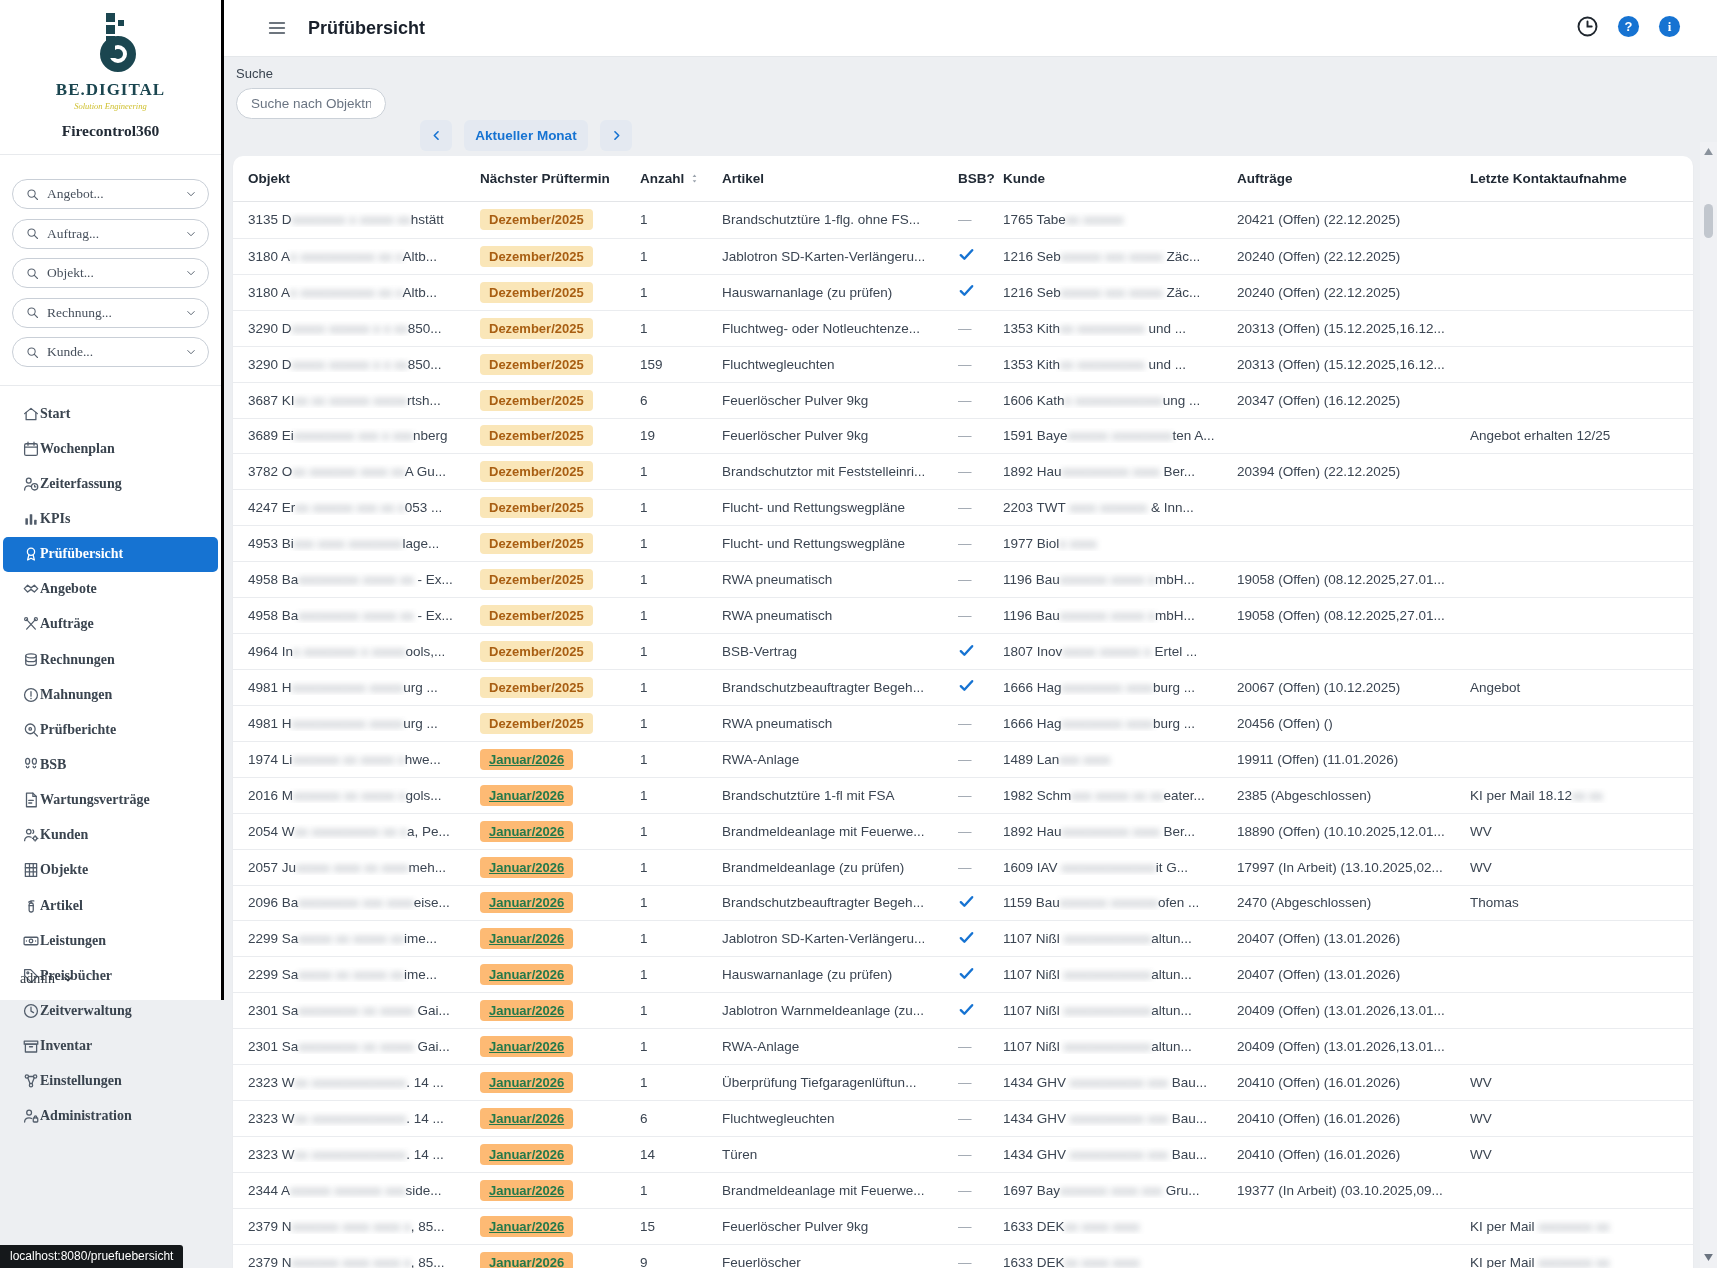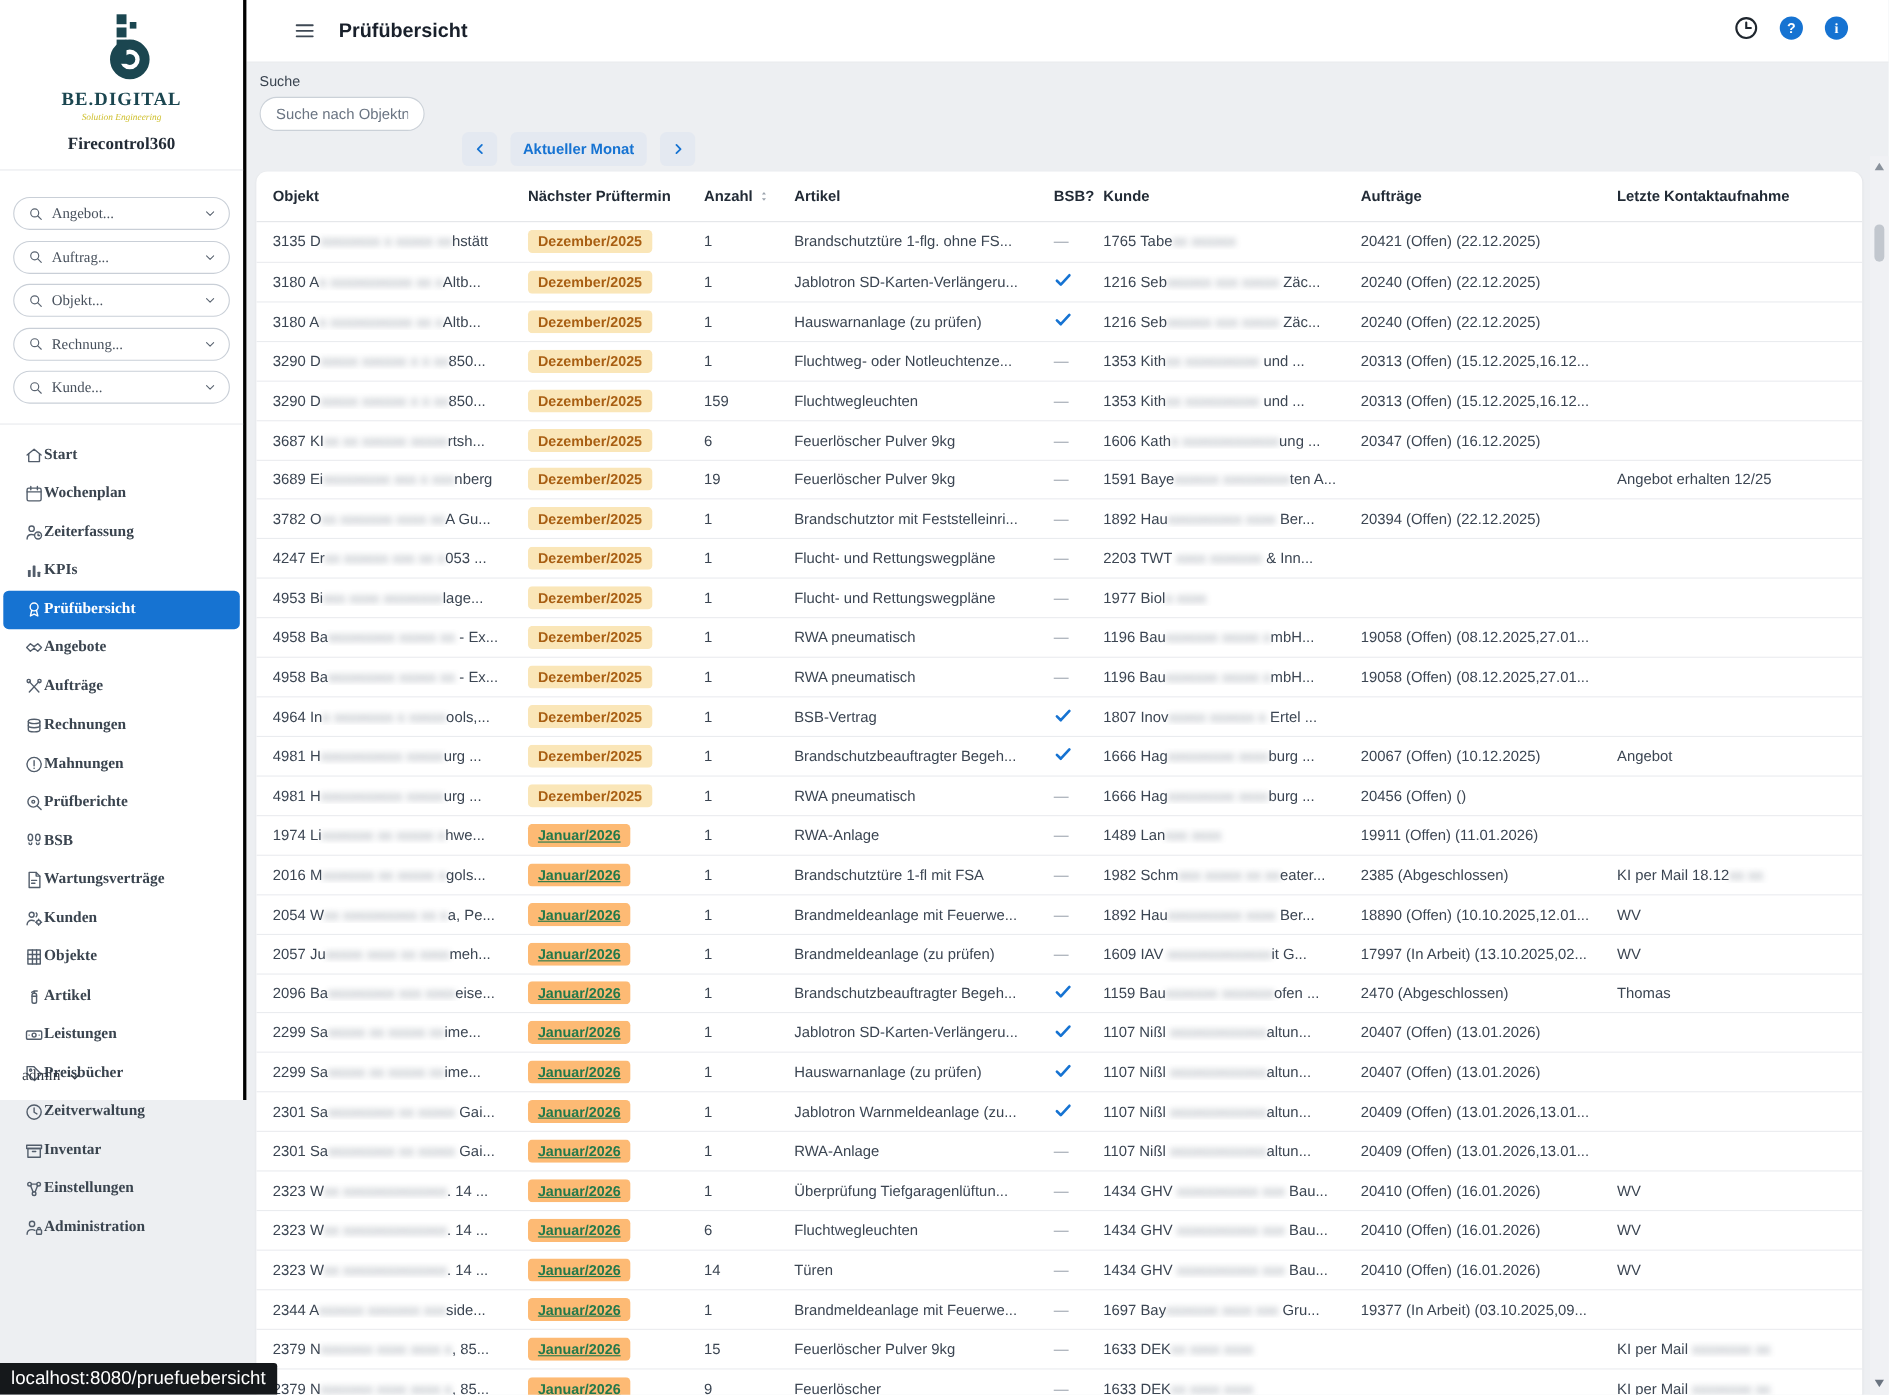--- a/index.html
+++ b/index.html
@@ -28,21 +28,21 @@
               padding:0 10px 0 19px; font-size:14px; font-weight:600; color:#3A444F;
               cursor:pointer; border-radius:5px; margin:0 3px; }
   .nav-item .ic { width:18px; height:18px; stroke:#525D6B; flex:none; }
   .nav-item.active { background:#1673D2; color:#fff; }
   .nav-item.active .ic { stroke:#fff; }
   .nav-item .ic .f { fill:#525D6B; stroke:none; }
   .user-row { position:absolute; left:20px; bottom:13px; font-size:14px; color:#2F3740;
               display:flex; align-items:center; gap:6px; cursor:pointer; z-index:3; }
   .user-row .ic { width:14px; height:14px; stroke:#2F3740; }
   .status-tip { position:absolute; left:0; bottom:0; z-index:6; background:#15181B; color:#fff;
-                font-size:17px; padding:4px 10px 5px; border-radius:0 3px 0 0; white-space:nowrap; }
+                font-size:12px; padding:4px 10px 5px; border-radius:0 3px 0 0; white-space:nowrap; }
 
   
   .main { position:absolute; left:224px; top:0; right:0; height:1268px; }
   .appbar { position:relative; height:57px; background:#fff; border-bottom:1px solid #E4E7EA;
             display:flex; align-items:center; }
   .burger { margin-left:42px; width:22px; height:22px; cursor:pointer; }
   .burger svg { width:22px; height:22px; stroke:#3E4854; }
   .page-title { margin-left:20px; font-size:18px; font-weight:700; color:#19202B; }
   .appbar-icons { margin-left:auto; margin-right:36px; display:flex; align-items:center; gap:18px; }
   .appbar-icons .ic22 { width:23px; height:23px; cursor:pointer; }

